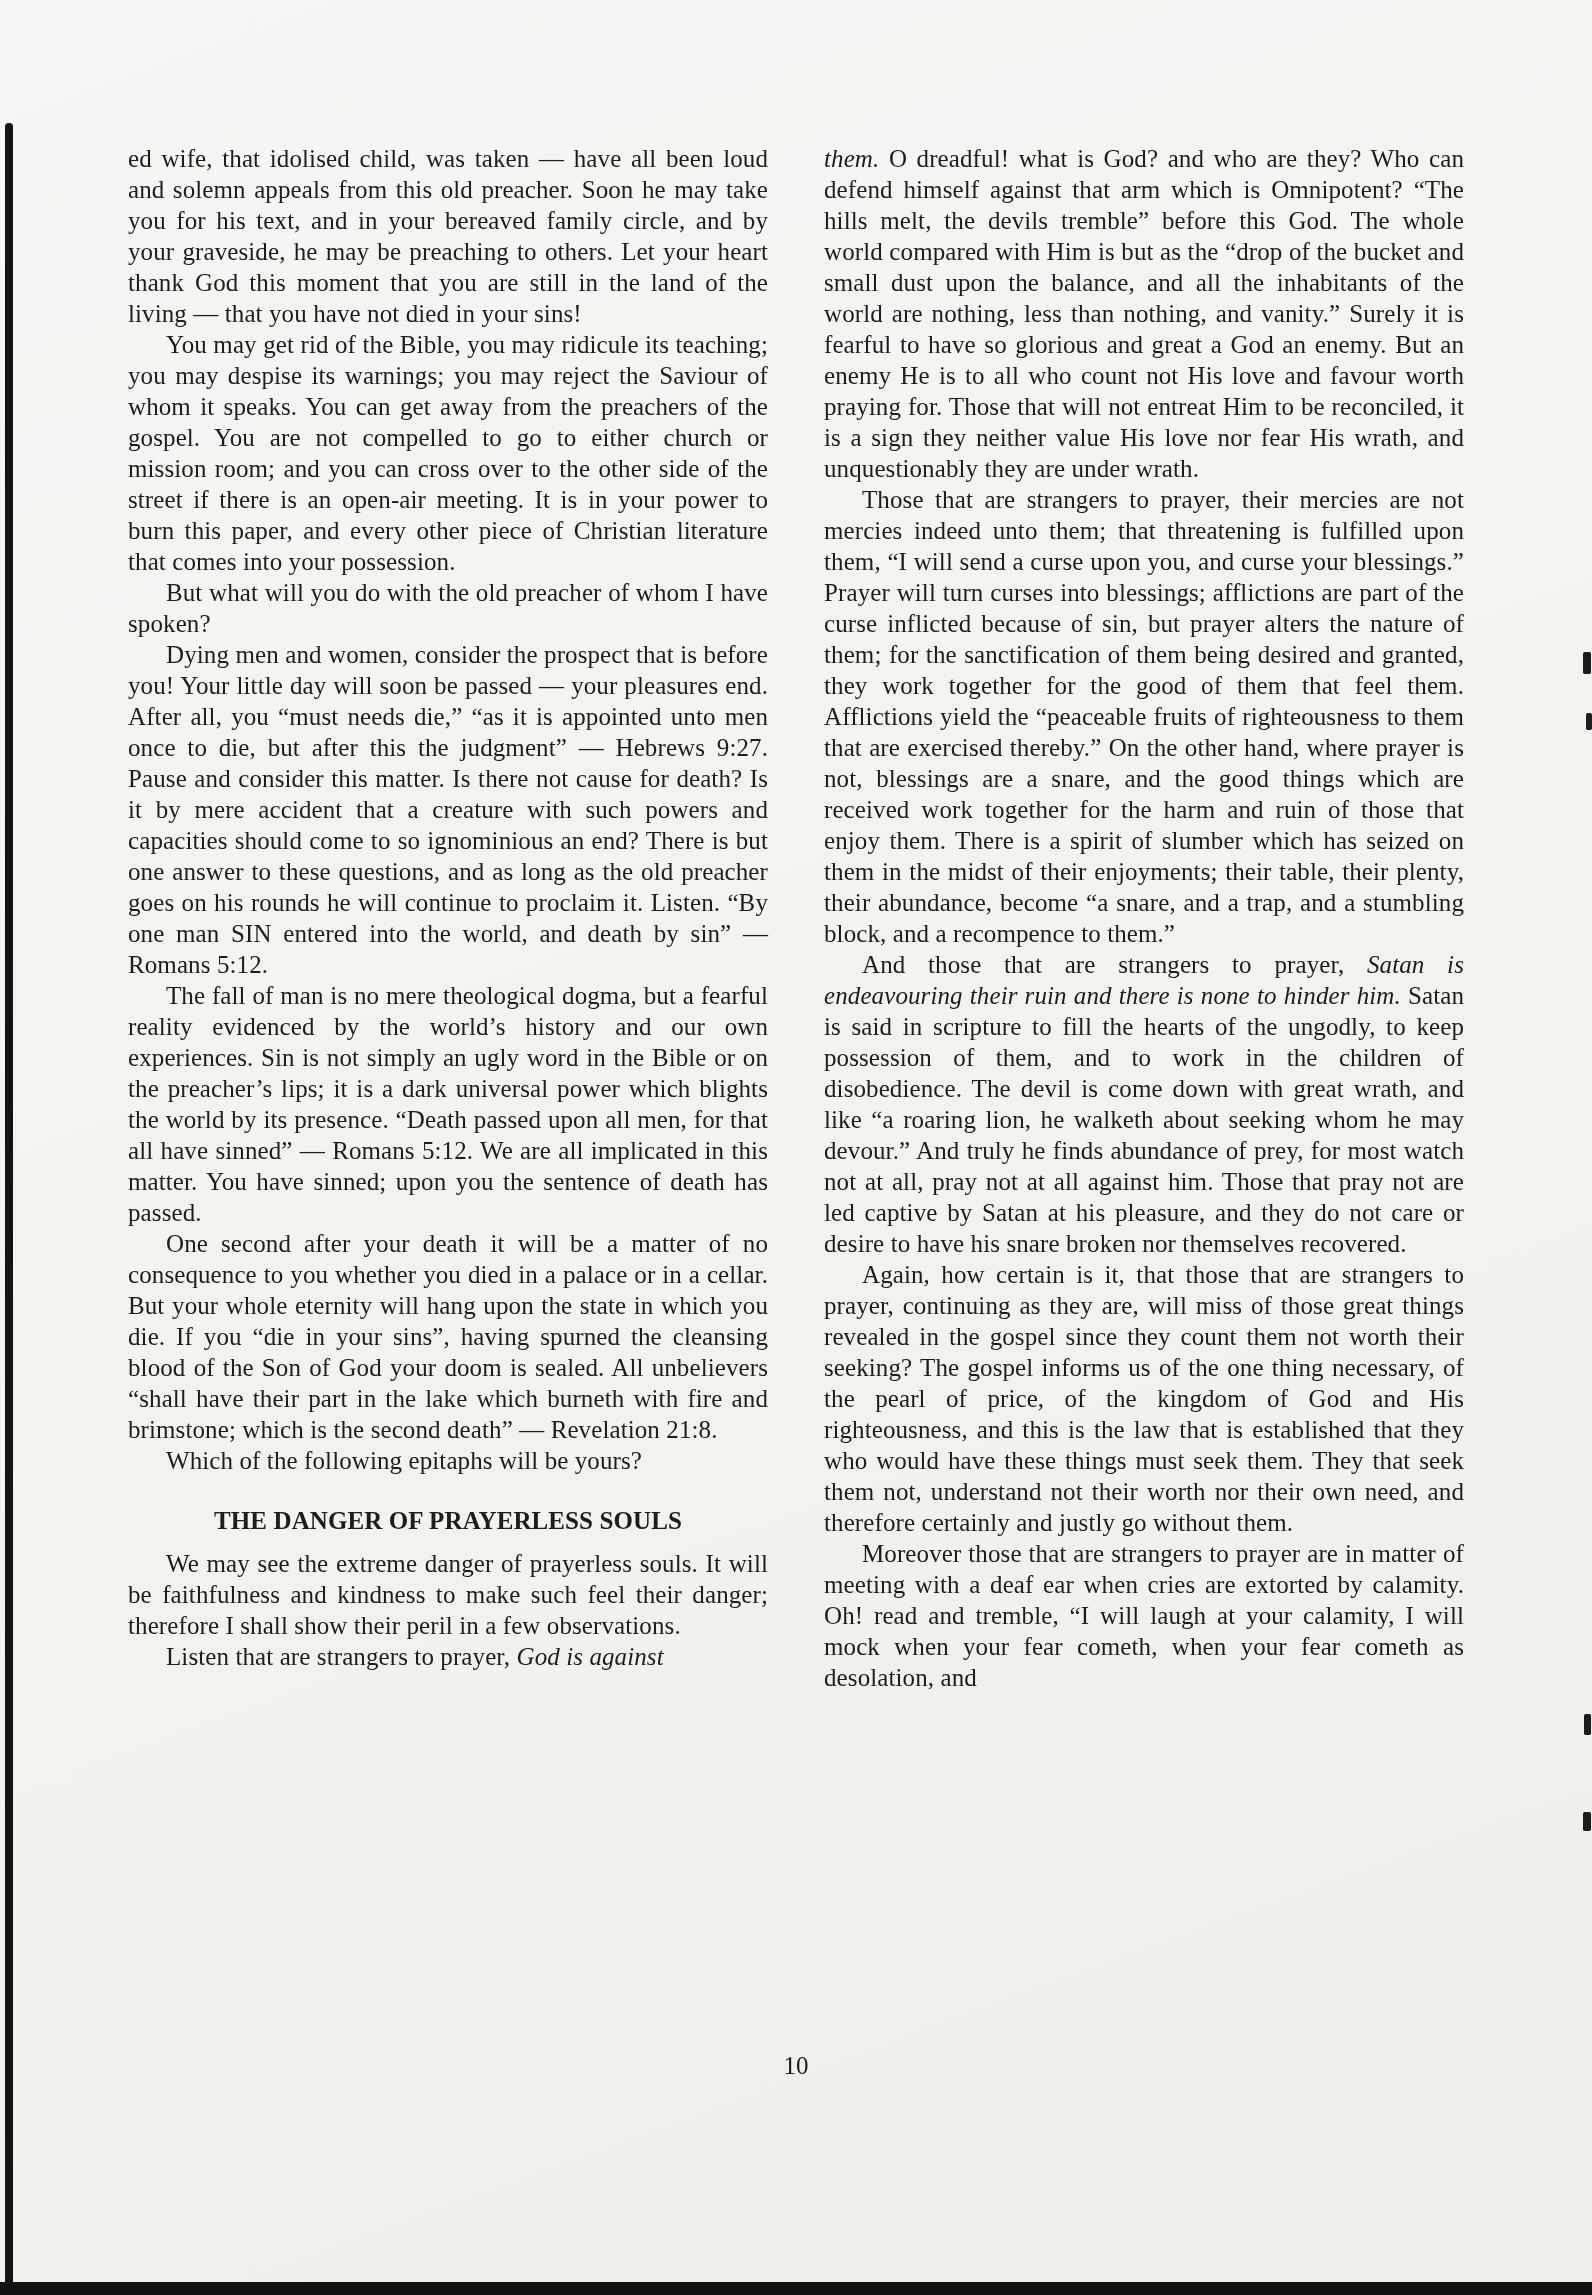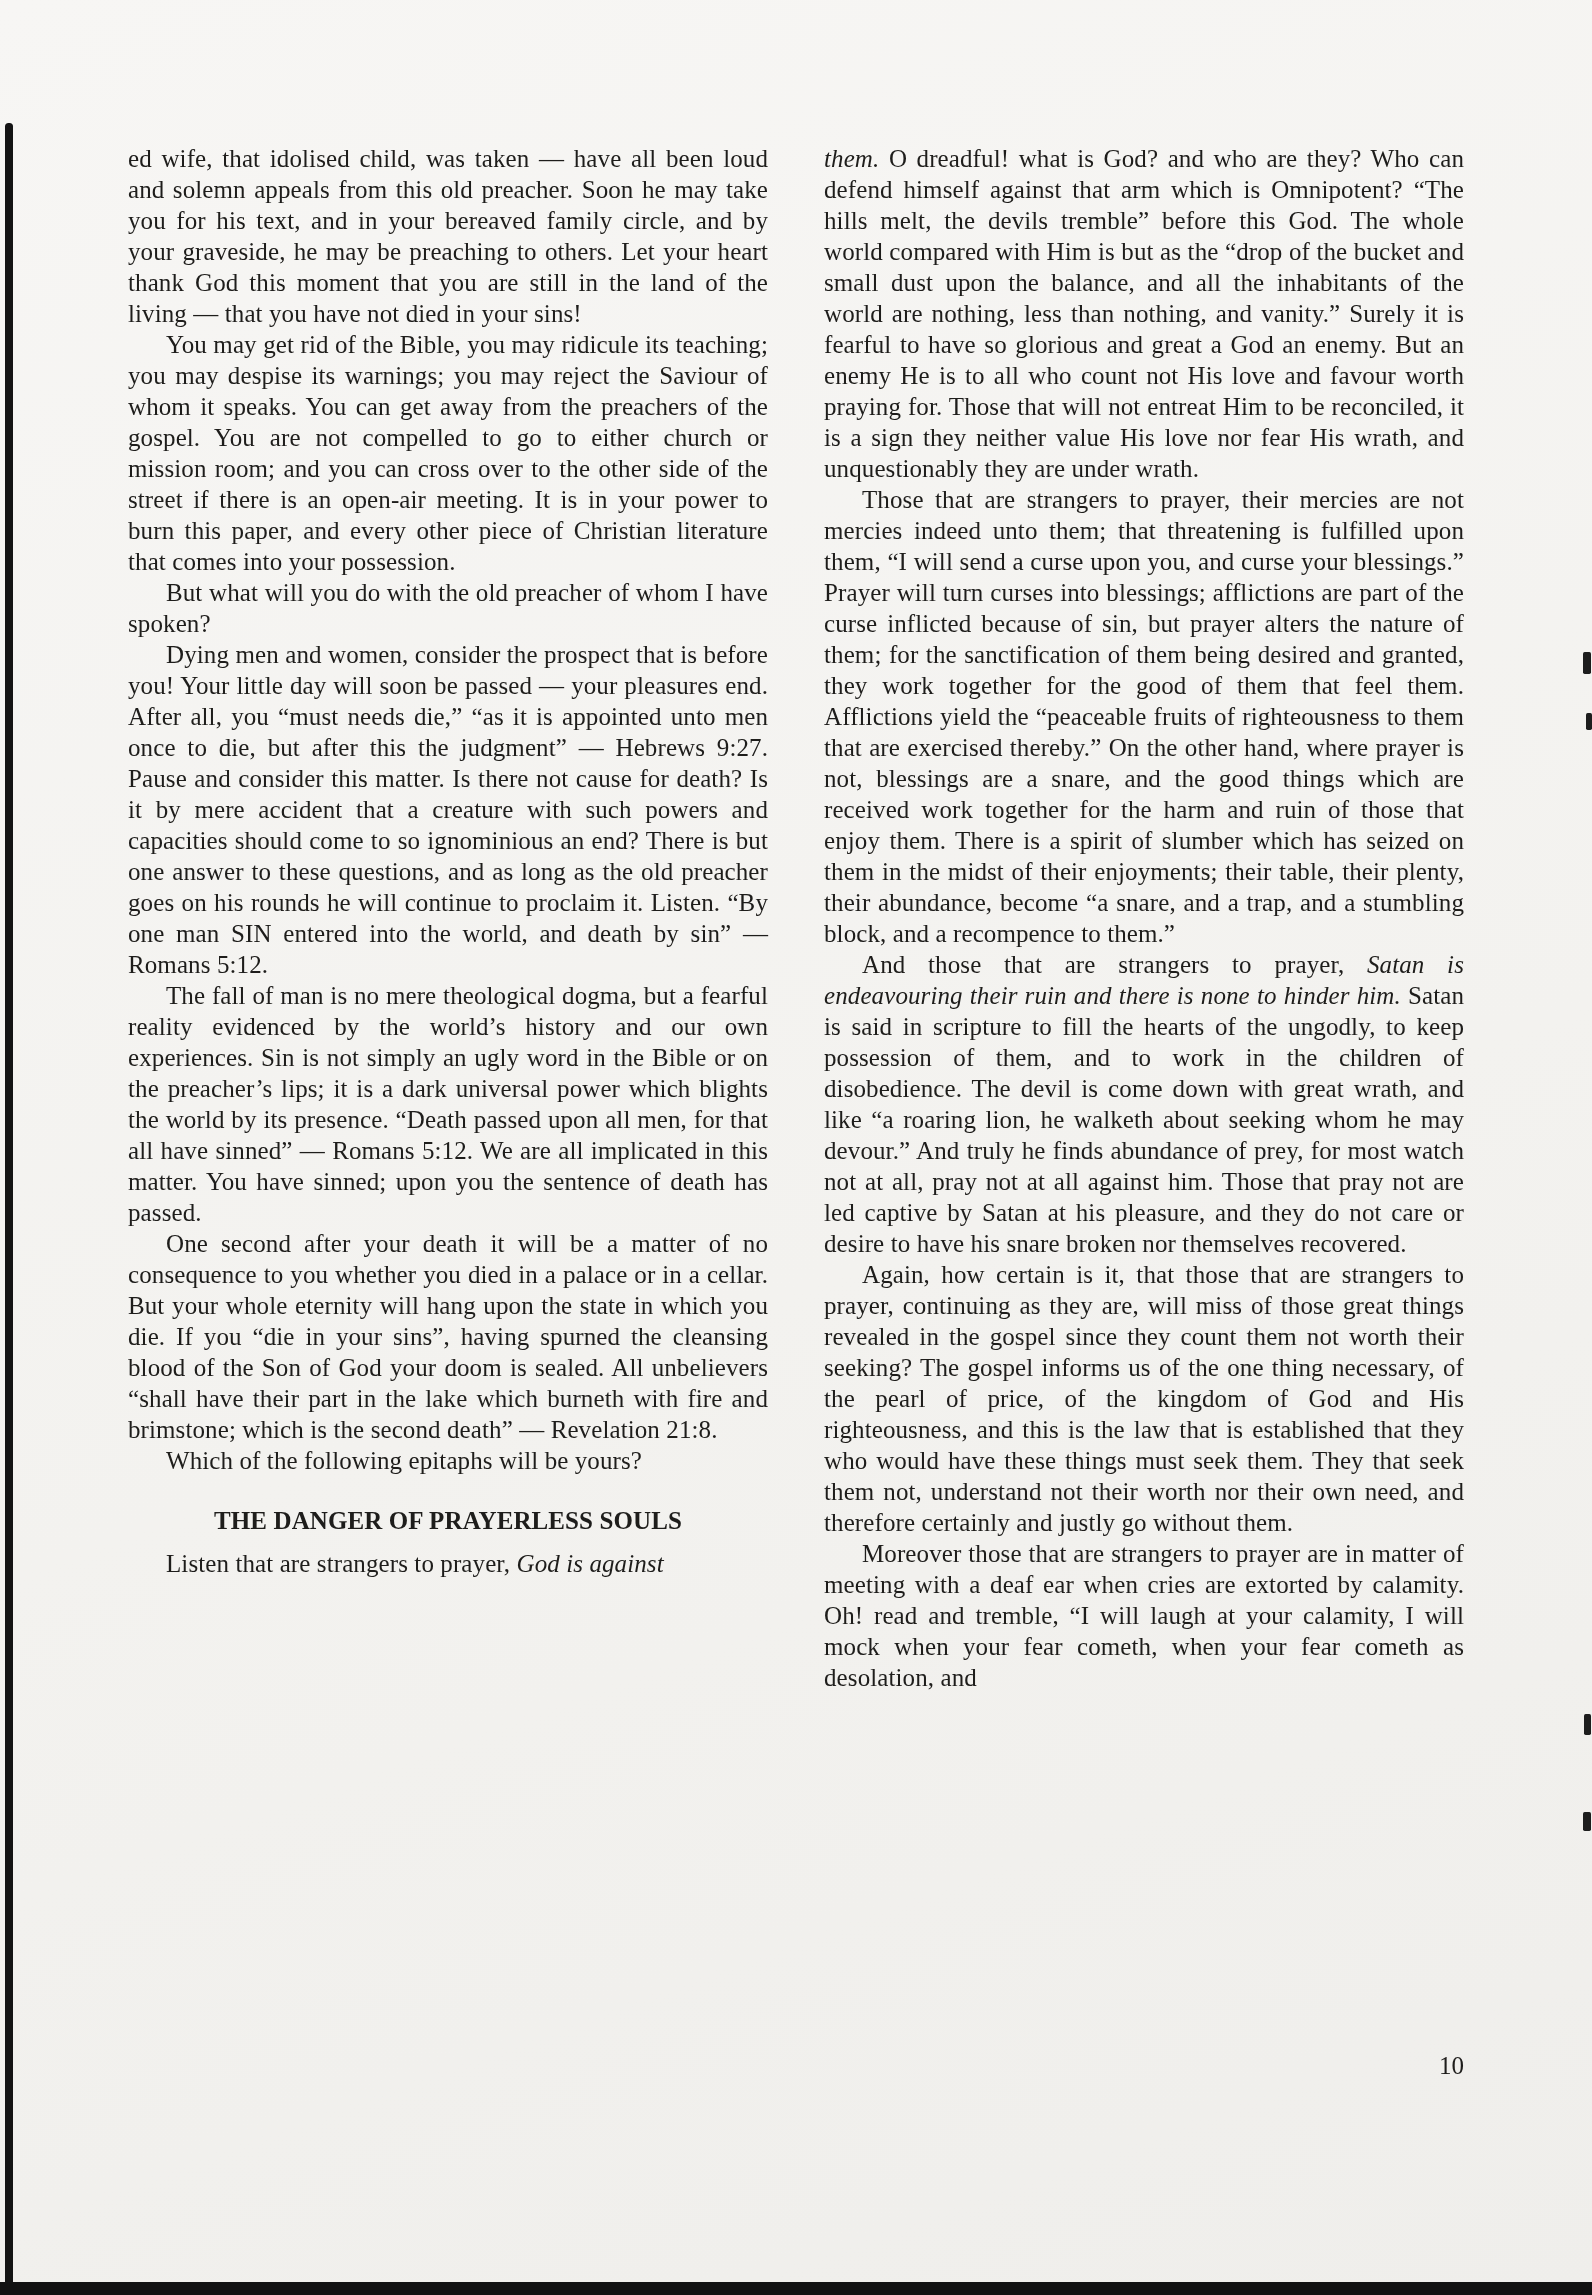--- a/index.html
+++ b/index.html
@@ -73,21 +73,21 @@
     line-height: 31px;
     font-weight: bold;
     text-align: center;
     margin: 29px 0 12px 0;
   }
   .page-number {
     position: absolute;
     left: 128px;
     width: 1336px;
     top: 2052px;
-    text-align: right;
+    text-align: center;
     font-size: 25px;
     color: #1e1d1b;
   }
 </style>
 </head>
 <body>
 
 <div class="scan-page">
 
   <div class="edge-left"></div>
@@ -101,20 +101,21 @@
   <div class="text-area">
     <div class="column">
         <p class="para"><span>ed wife, that idolised child, was taken — have all been loud and solemn appeals from this old preacher. Soon he may take you for his text, and in your bereaved family circle, and by your graveside, he may be preaching to others. Let your heart thank God this moment that you are still in the land of the living — that you have not died in your sins!</span></p>
         <p class="para indent"><span>You may get rid of the Bible, you may ridicule its teaching; you may despise its warnings; you may reject the Saviour of whom it speaks. You can get away from the preachers of the gospel. You are not compelled to go to either church or mission room; and you can cross over to the other side of the street if there is an open-air meeting. It is in your power to burn this paper, and every other piece of Christian literature that comes into your possession.</span></p>
         <p class="para indent"><span>But what will you do with the old preacher of whom I have spoken?</span></p>
         <p class="para indent"><span>Dying men and women, consider the prospect that is before you! Your little day will soon be passed — your pleasures end. After all, you “must needs die,” “as it is appointed unto men once to die, but after this the judgment” — Hebrews 9:27. Pause and consider this matter. Is there not cause for death? Is it by mere accident that a creature with such powers and capacities should come to so ignominious an end? There is but one answer to these questions, and as long as the old preacher goes on his rounds he will continue to proclaim it. Listen. “By one man SIN entered into the world, and death by sin” — Romans 5:12.</span></p>
         <p class="para indent"><span>The fall of man is no mere theological dogma, but a fearful reality evidenced by the world’s history and our own experiences. Sin is not simply an ugly word in the Bible or on the preacher’s lips; it is a dark universal power which blights the world by its presence. “Death passed upon all men, for that all have sinned” — Romans 5:12. We are all implicated in this matter. You have sinned; upon you the sentence of death has passed.</span></p>
         <p class="para indent"><span>One second after your death it will be a matter of no consequence to you whether you died in a palace or in a cellar. But your whole eternity will hang upon the state in which you die. If you “die in your sins”, having spurned the cleansing blood of the Son of God your doom is sealed. All unbelievers “shall have their part in the lake which burneth with fire and brimstone; which is the second death” — Revelation 21:8.</span></p>
         <p class="para indent"><span>Which of the following epitaphs will be yours?</span></p>
         <h2 class="heading">THE DANGER OF PRAYERLESS SOULS</h2>
+        <p class="para indent"><span>We may see the extreme danger of prayerless souls. It will be faithfulness and kindness to make such feel their danger; therefore I shall show their peril in a few observations.</span></p>
         <p class="para indent"><span>Listen that are strangers to prayer, </span><span class="italic">God is against</span></p>
       </div>
     <div class="column">
         <p class="para"><span class="italic">them.</span><span> O dreadful! what is God? and who are they? Who can defend himself against that arm which is Omnipotent? “The hills melt, the devils tremble” before this God. The whole world compared with Him is but as the “drop of the bucket and small dust upon the balance, and all the inhabitants of the world are nothing, less than nothing, and vanity.” Surely it is fearful to have so glorious and great a God an enemy. But an enemy He is to all who count not His love and favour worth praying for. Those that will not entreat Him to be reconciled, it is a sign they neither value His love nor fear His wrath, and unquestionably they are under wrath.</span></p>
         <p class="para indent"><span>Those that are strangers to prayer, their mercies are not mercies indeed unto them; that threatening is fulfilled upon them, “I will send a curse upon you, and curse your blessings.” Prayer will turn curses into blessings; afflictions are part of the curse inflicted because of sin, but prayer alters the nature of them; for the sanctification of them being desired and granted, they work together for the good of them that feel them. Afflictions yield the “peaceable fruits of righteousness to them that are exercised thereby.” On the other hand, where prayer is not, blessings are a snare, and the good things which are received work together for the harm and ruin of those that enjoy them. There is a spirit of slumber which has seized on them in the midst of their enjoyments; their table, their plenty, their abundance, become “a snare, and a trap, and a stumbling block, and a recompence to them.”</span></p>
         <p class="para indent"><span>And those that are strangers to prayer, </span><span class="italic">Satan is endeavouring their ruin and there is none to hinder him.</span><span> Satan is said in scripture to fill the hearts of the ungodly, to keep possession of them, and to work in the children of disobedience. The devil is come down with great wrath, and like “a roaring lion, he walketh about seeking whom he may devour.” And truly he finds abundance of prey, for most watch not at all, pray not at all against him. Those that pray not are led captive by Satan at his pleasure, and they do not care or desire to have his snare broken nor themselves recovered.</span></p>
         <p class="para indent"><span>Again, how certain is it, that those that are strangers to prayer, continuing as they are, will miss of those great things revealed in the gospel since they count them not worth their seeking? The gospel informs us of the one thing necessary, of the pearl of price, of the kingdom of God and His righteousness, and this is the law that is established that they who would have these things must seek them. They that seek them not, understand not their worth nor their own need, and therefore certainly and justly go without them.</span></p>
         <p class="para indent"><span>Moreover those that are strangers to prayer are in matter of meeting with a deaf ear when cries are extorted by calamity. Oh! read and tremble, “I will laugh at your calamity, I will mock when your fear cometh, when your fear cometh as desolation, and</span></p>
       </div>
   </div>

